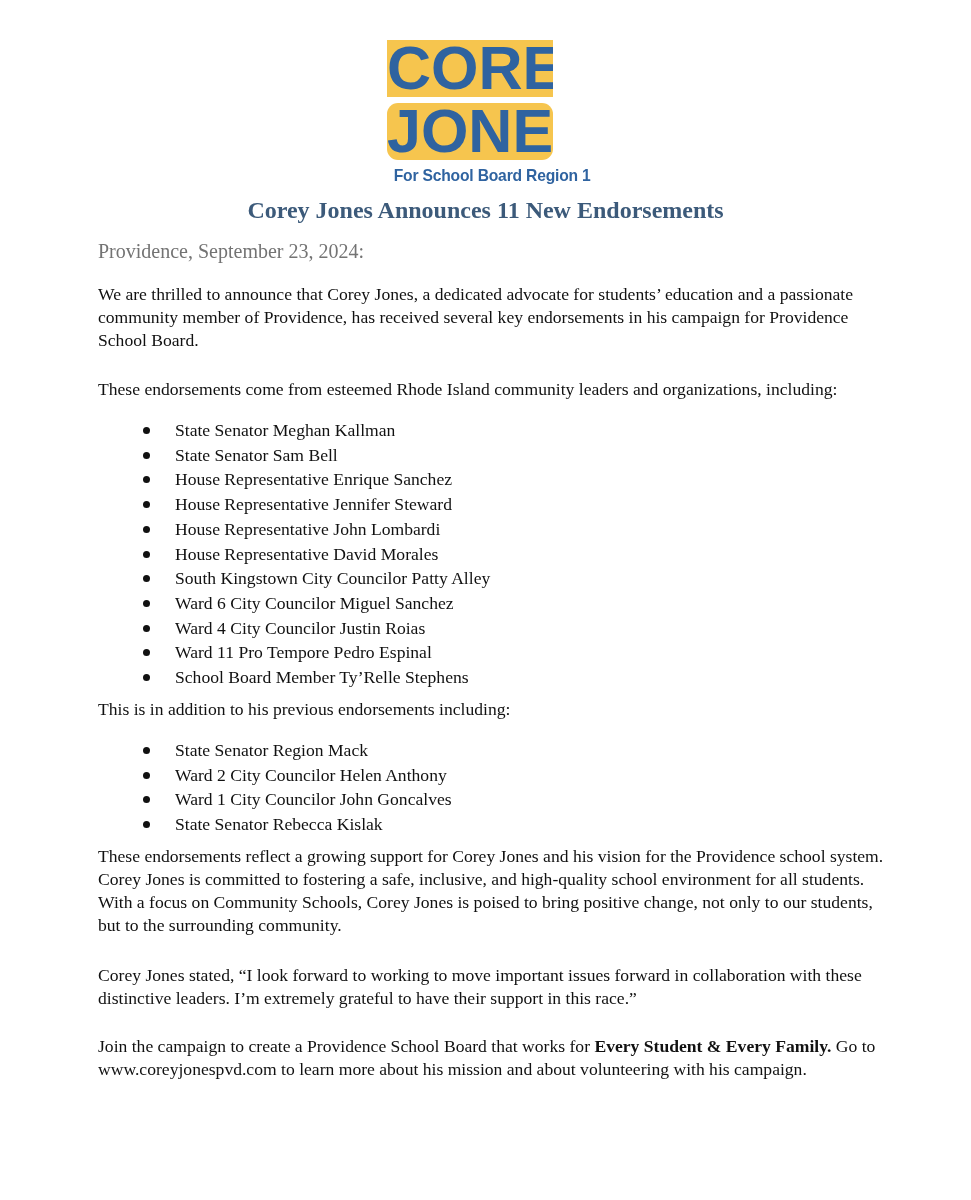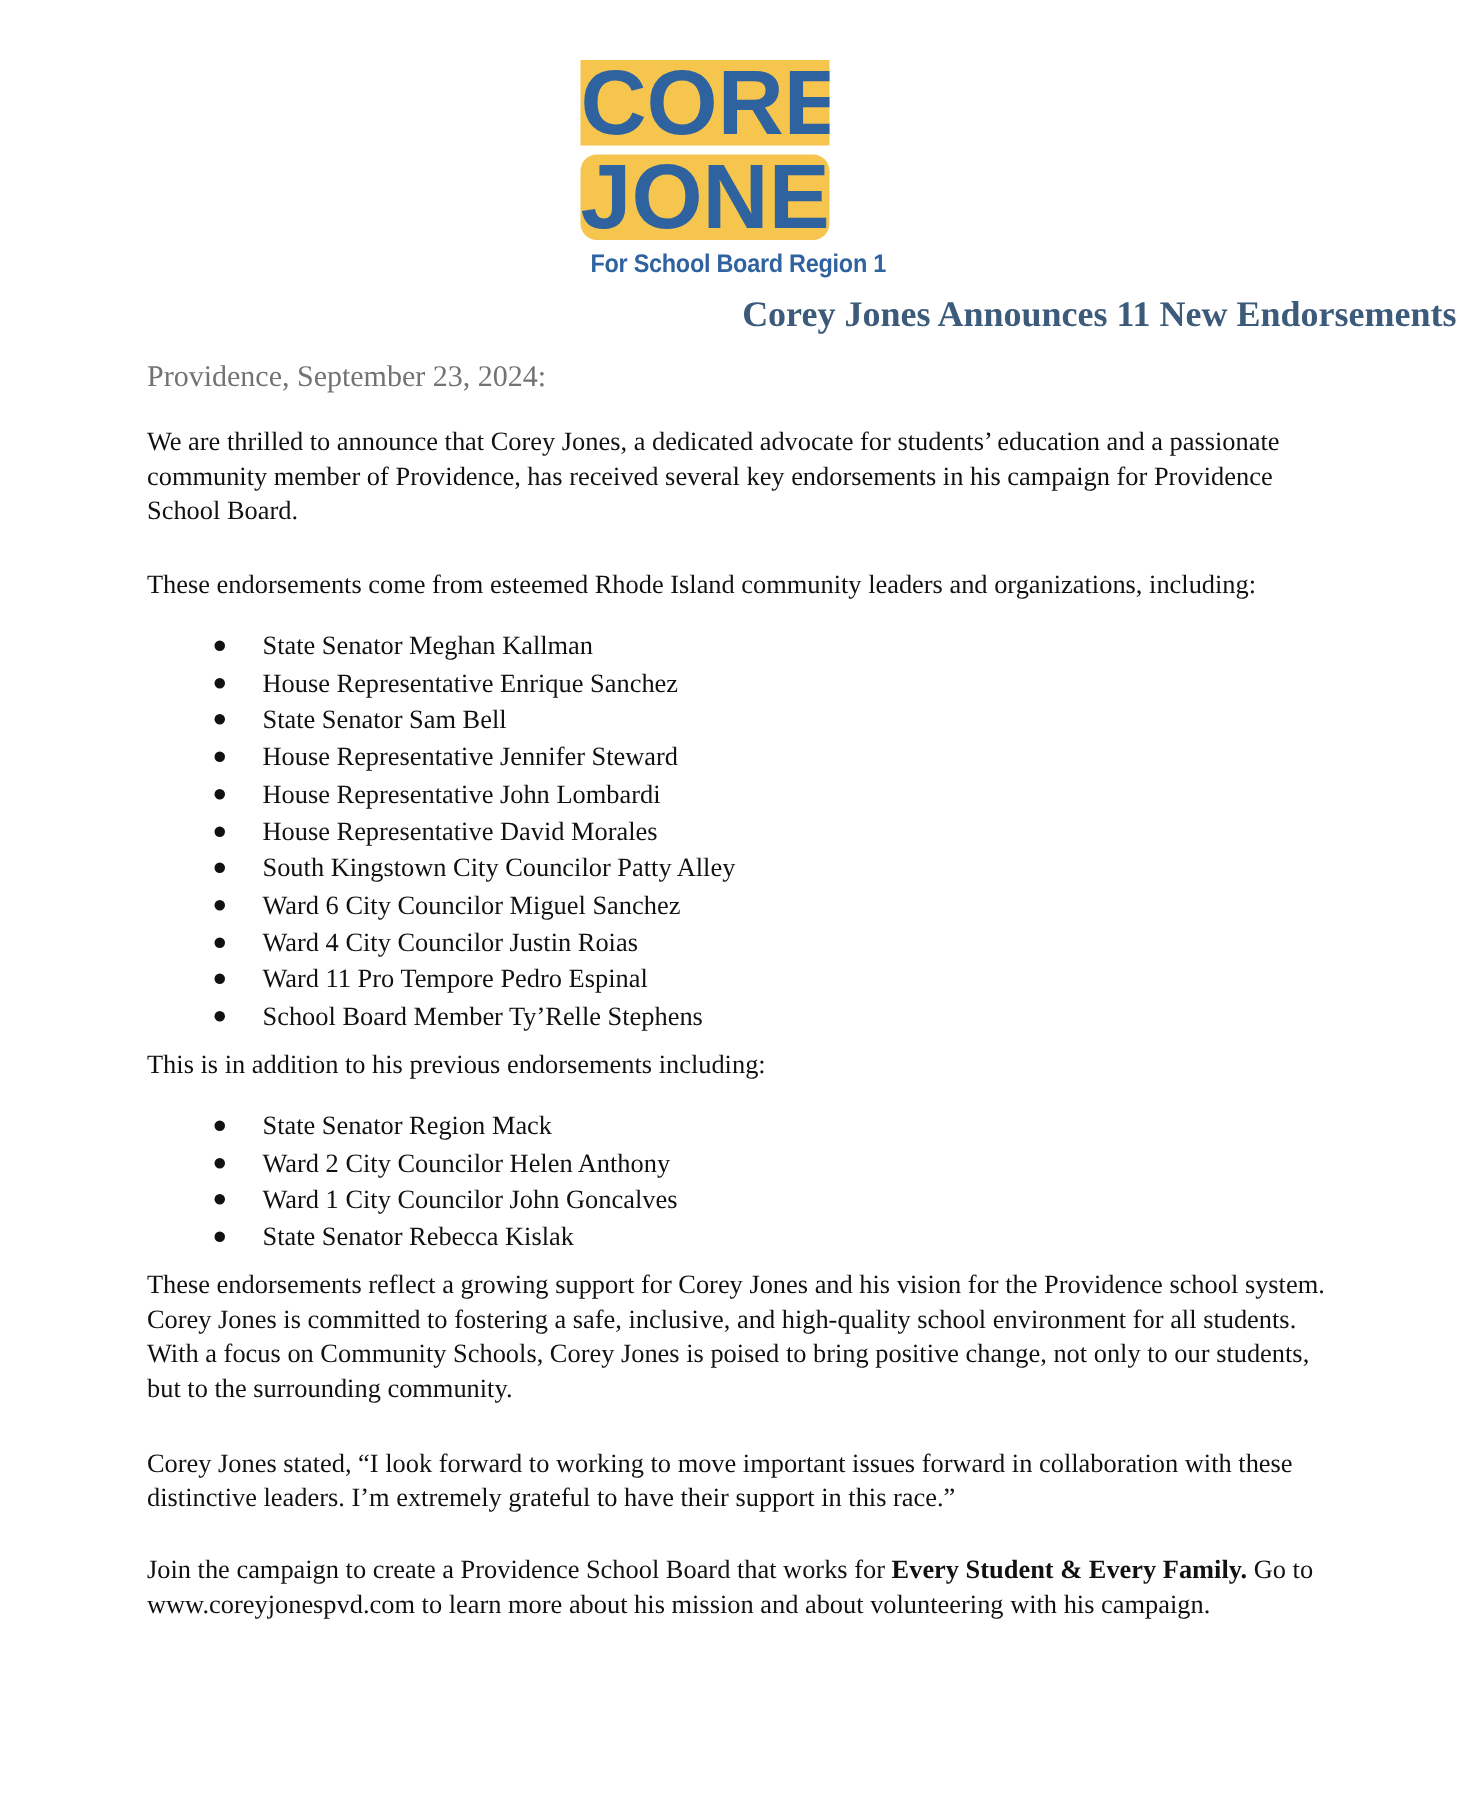--- a/index.html
+++ b/index.html
@@ -18,21 +18,21 @@
       text-align: center; font-size: 61px; letter-spacing: 0px;
       overflow: hidden;
     }
     .logo-band.second { margin-top: 6px; border-radius: 11px; }
     .logo-tag {
       text-align: center; font-size: 17px; margin-top: 6px;
       letter-spacing: -0.2px; white-space: nowrap; transform: scaleX(0.92);
     }
     .title {
       position: absolute; left: 0; width: 971px; top: 197px;
-      text-align: right; font-weight: bold; font-size: 24px;
+      text-align: center; font-weight: bold; font-size: 24px;
       color: #3c5a7a;
     }
     .dateline {
       position: absolute; left: 98px; top: 240px;
       font-size: 20px; color: #737373;
     }
     .para {
       position: absolute; left: 98px; width: 800px;
       font-size: 17.6px; line-height: 23px; margin: 0;
     }
@@ -57,22 +57,22 @@
 </div>
 
 <div class="title">Corey Jones Announces 11 New Endorsements</div>
 <div class="dateline">Providence, September 23, 2024:</div>
 
 <p class="para" style="top:283px;">We are thrilled to announce that Corey Jones, a dedicated advocate for students’ education and a passionate community member of Providence, has received several key endorsements in his campaign for Providence School Board.</p>
 
 <p class="para" style="top:378px;">These endorsements come from esteemed Rhode Island community leaders and organizations, including:</p>
 <ul class="endorse" style="top:402px;">
   <li><span class="bullet"></span><span>State Senator Meghan Kallman</span></li>
+  <li><span class="bullet"></span><span>State Senator Sam Bell</span></li>
   <li><span class="bullet"></span><span>House Representative Enrique Sanchez</span></li>
-  <li><span class="bullet"></span><span>State Senator Sam Bell</span></li>
   <li><span class="bullet"></span><span>House Representative Jennifer Steward</span></li>
   <li><span class="bullet"></span><span>House Representative John Lombardi</span></li>
   <li><span class="bullet"></span><span>House Representative David Morales</span></li>
   <li><span class="bullet"></span><span>South Kingstown City Councilor Patty Alley</span></li>
   <li><span class="bullet"></span><span>Ward 6 City Councilor Miguel Sanchez</span></li>
   <li><span class="bullet"></span><span>Ward 4 City Councilor Justin Roias</span></li>
   <li><span class="bullet"></span><span>Ward 11 Pro Tempore Pedro Espinal</span></li>
   <li><span class="bullet"></span><span>School Board Member Ty’Relle Stephens</span></li>
 </ul>
 

